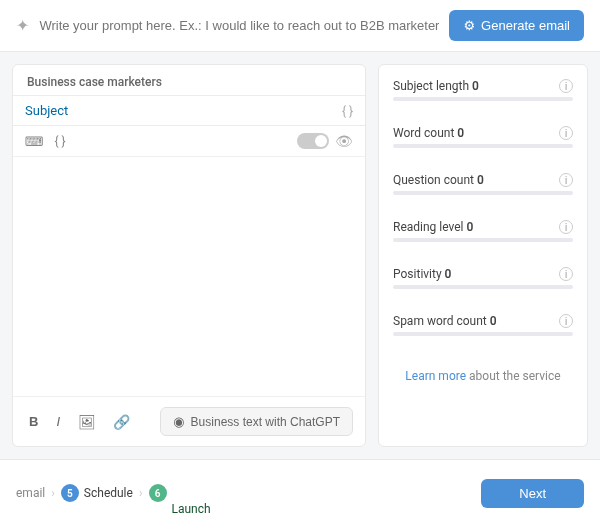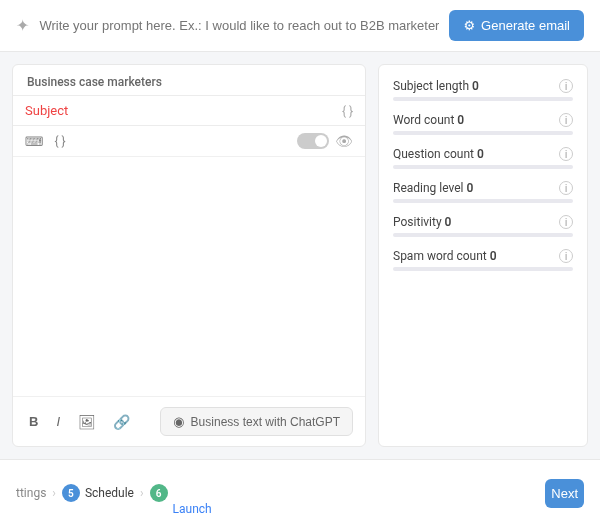--- a/index.html
+++ b/index.html
@@ -72,21 +72,21 @@
     }
     .subject-row {
       display: flex;
       align-items: center;
       border-top: 1px solid #ececec;
       border-bottom: 1px solid #ececec;
       padding: 7px 12px;
       gap: 8px;
     }
     .subject-label {
-      color: #ef4444;
+      color: #0369a1;
       font-size: 13px;
       flex: 1;
     }
     .subject-braces {
       color: #aaa;
       font-size: 12px;
       cursor: pointer;
     }
     .editor-toolbar {
       display: flex;
@@ -178,21 +178,21 @@
       border: 1px solid #e8e8e8;
       margin: 12px 12px 12px 6px;
       border-radius: 6px;
       padding: 14px 14px 10px;
       display: flex;
       flex-direction: column;
       gap: 2px;
       overflow-y: auto;
     }
     .stat-row {
-      margin-bottom: 10px;
+      margin-bottom: 23px;
     }
     .stat-header {
       display: flex;
       align-items: center;
       justify-content: space-between;
       margin-bottom: 4px;
     }
     .stat-label {
       font-size: 12px;
       color: #444;
@@ -289,21 +289,21 @@
       padding: 7px 18px;
       font-size: 13px;
       color: #666;
       cursor: pointer;
     }
     .next-btn {
       background: #4a90d9;
       color: #fff;
       border: none;
       border-radius: 6px;
-      padding: 7px 6px;
+      padding: 7px 38px;
       font-size: 13px;
       cursor: pointer;
       font-weight: 500;
     }
   </style>
 </head>
 <body>
 
 <div class="top-bar">
   <span style="color:#aaa; font-size:16px;">✦</span>
@@ -400,36 +400,39 @@
     </div>
     <div class="stat-row">
       <div class="stat-header">
         <span class="stat-label">Spam word count <span class="stat-value">0</span></span>
         <span class="stat-info">i</span>
       </div>
       <div class="stat-bar-bg">
           <div class="stat-bar-fill"></div>
         </div>
     </div>
+    <div class="learn-more-row">
+      <a class="learn-more-link">Learn more</a><span> about the service</span>
+    </div>
   </div>
 
 </div>
 
 <div class="bottom-bar">
   <div class="breadcrumb">
     <div class="breadcrumb-step">
-      <span style="color:#888; font-size:12px;">ttings</span>
+      <span style="color:#888; font-size:12px;">email</span>
     </div>
     <span class="breadcrumb-separator">›</span>
     <div class="breadcrumb-step">
       <span class="step-badge blue">5</span>
       <span style="color:#404040;">Schedule</span>
     </div>
     <span class="breadcrumb-separator">›</span>
     <div class="breadcrumb-step">
       <span class="step-badge green">6</span>
-      <span style="color:#3b82f6;margin-top:32px;">Launch</span>
+      <span style="color:#14532d;margin-top:32px;">Launch</span>
     </div>
   </div>
   <div class="bottom-actions">
     <button class="next-btn">Next</button>
   </div>
 </div>
 
 </body></html>

